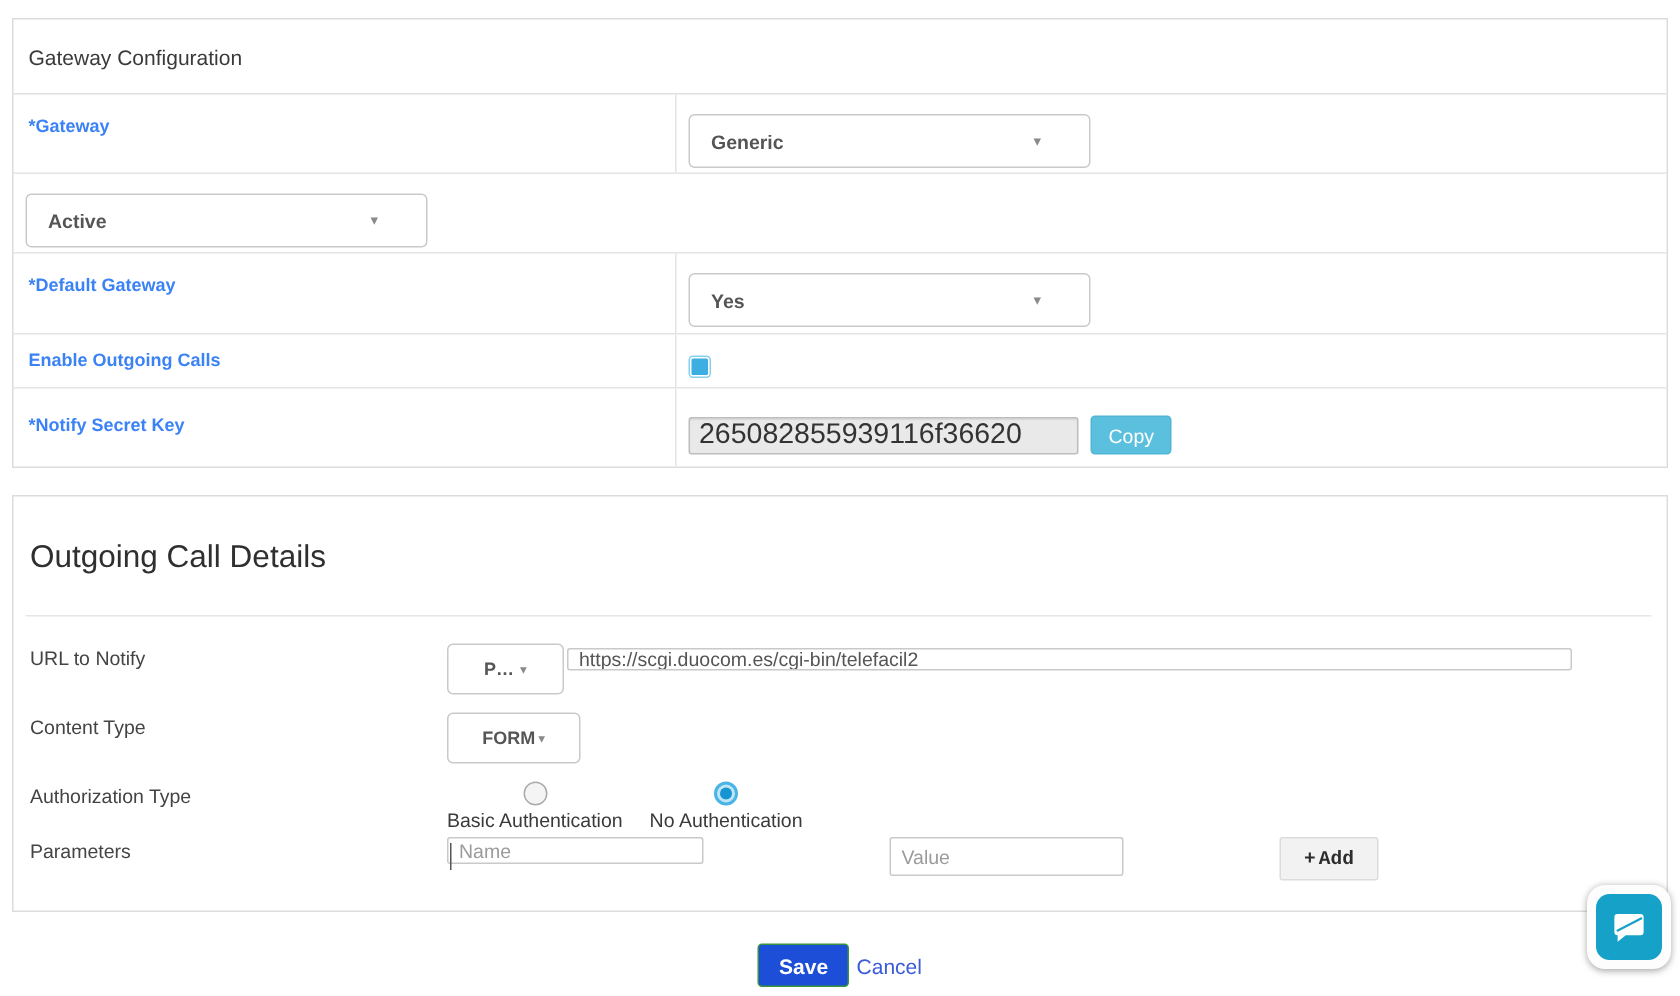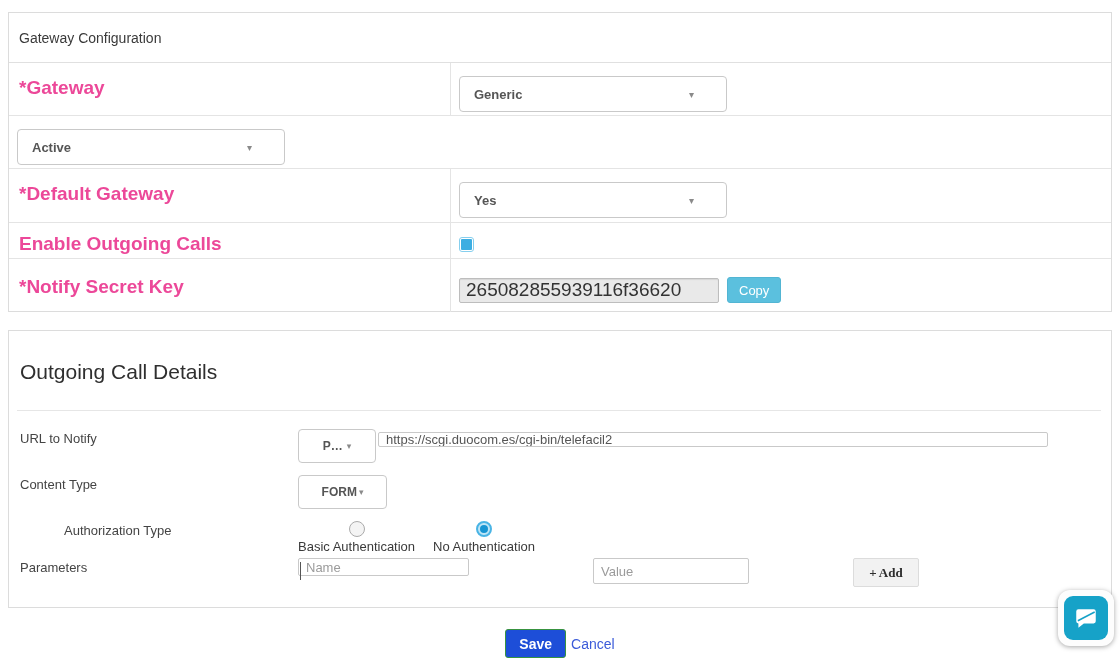--- a/index.html
+++ b/index.html
@@ -9,21 +9,21 @@
 
   
   .panel1 { position:absolute; left:8px; top:12px; width:1104px; height:300px; border:1px solid #dcdcdc; background:#fff; }
   .p1-header { height:50px; border-bottom:1px solid #e0e0e0; display:flex; align-items:center; padding-left:10px; font-size:14px; color:#3a3a3a; }
   .p1-row { display:flex; border-bottom:1px solid #e4e4e4; }
   .p1-row:last-child { border-bottom:none; }
   .p1-row.sel { height:53px; }
   .p1-row.sel3 { height:54px; }
   .p1-row.chk { height:36px; }
   .p1-row.key { height:53px; }
-  .p1-label { width:442px; border-right:1px solid #e4e4e4; padding:14px 10px 0 10px; font-size:19px; font-weight:bold; color:#ec4899; }
+  .p1-label { width:442px; border-right:1px solid #e4e4e4; padding:14px 10px 0 10px; font-size:12px; font-weight:bold; color:#3b82f6; }
   .p1-row.chk .p1-label { padding-top:10px; }
   .p1-row.key .p1-label { padding-top:17px; }
   .p1-ctrl { flex:1; padding:13px 0 0 8px; }
   .selectbox { width:268px; height:36px; border:1px solid #c9c9c9; border-radius:4px; background:#fff;
                display:flex; align-items:center; justify-content:space-between; padding:0 34px 0 14px;
                font-size:13px; font-weight:bold; color:#555; cursor:pointer; position:relative; }
   .caret { position:absolute; right:32px; top:50%; transform:translateY(-50%); font-size:10px; color:#8a8a8a; font-weight:normal; }
   .checkbox { margin-top:1px; width:15px; height:15px; border:1px solid #86cfee; border-radius:3px; background:#fff; padding:1px; cursor:pointer; }
   .checkbox .fill { width:100%; height:100%; background:#3daee2; border-radius:1px; }
   .key-wrap { display:flex; align-items:center; padding-top:5px; }
@@ -53,21 +53,21 @@
   .radio-opt { display:flex; align-items:center; gap:2px; cursor:pointer;flex-direction:column; }
   .radio { width:16px; height:16px; border-radius:50%; }
   .radio.off { border:1px solid #ababab; background:#f4f4f4; }
   .radio.on { border:2px solid #49b4e5; background:#bfe5f6; position:relative; }
   .radio.on .dot { position:absolute; left:50%; top:50%; transform:translate(-50%,-50%); width:8px; height:8px; border-radius:50%; background:#1795d3; }
   .radio-label { font-size:13px; color:#3a3a3a; }
   .name-input { position:absolute; left:289px; top:227px; width:171px; height:18px; }
   .caret-line { position:absolute; left:291px; top:231px; width:1px; height:18px; background:#555; }
   .value-input { position:absolute; left:584px; top:227px; width:156px; height:26px; }
   .add-btn { position:absolute; left:844px; top:227px; width:66px; height:29px; background:#f2f2f2; border:1px solid #dcdcdc;
-             border-radius:2px; font-family:Liberation Serif, serif; font-size:13px; font-weight:bold; color:#2d2d2d; cursor:pointer; }
+             border-radius:2px; font-family:Liberation Mono, monospace; font-size:13px; font-weight:bold; color:#2d2d2d; cursor:pointer; }
   .add-plus { font-weight:bold; margin-right:2px; }
 
   
   .footer { position:absolute; left:0; top:629px; width:1120px; display:flex; justify-content:center; align-items:center; gap:5px; }
   .save-btn { height:29px; padding:0 13px; background:#1d4ed8; border:1px solid #389340; border-radius:3px;
               color:#fff; font-family:"Liberation Sans",sans-serif; font-size:14px; font-weight:bold; cursor:pointer; }
   .cancel-link { font-size:14px; color:#3b5bd9; text-decoration:none; cursor:pointer; }
 
   
   .chat-widget { position:absolute; left:1058px; top:590px; width:56px; height:56px; background:#fdfdfd; border-radius:12px;
@@ -141,21 +141,21 @@
       <span class="small-caret">▾</span>
     </div>
     <input class="text-input url-input" value="https://scgi.duocom.es/cgi-bin/telefacil2" style="">
 
     <div class="p2-label" style="top:146px;">Content Type</div>
     <div class="form-btn">
       <span>FORM</span>
       <span class="small-caret">▾</span>
     </div>
 
-    <div class="p2-label" style="top:192px;margin-left:44px;">Authorization Type</div>
+    <div class="p2-label" style="top:192px;">Authorization Type</div>
     <div class="radio-row">
       <div class="radio-opt">
         <span class="radio off"></span>
         <span class="radio-label">Basic Authentication</span>
       </div>
       <div class="radio-opt">
         <span class="radio on">
             <span class="dot"></span>
           </span>
         <span class="radio-label">No Authentication</span>

